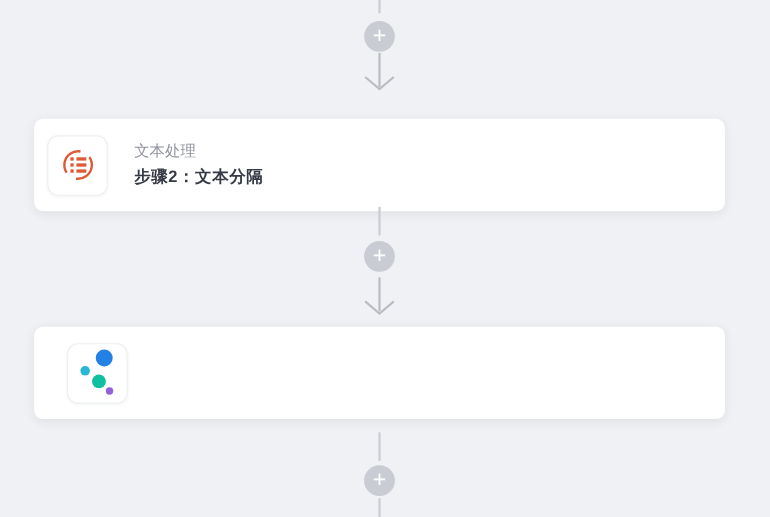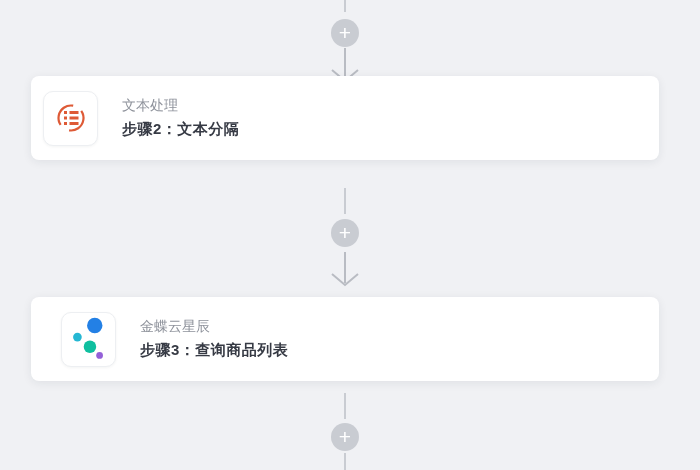--- a/index.html
+++ b/index.html
@@ -50,21 +50,21 @@
 
   <div class="v-line" style="top:0;height:12px;"></div>
   <div class="plus-btn" style="top:19px;">
     <span>+</span>
   </div>
   <svg class="arrow" style="top:48px;" viewBox="0 0 32 36">
     <line x1="16" y1="0" x2="16" y2="31" stroke="#b9bcc3" stroke-width="2"></line>
     <polyline points="3,22 16,33 29,22" fill="none" stroke="#b9bcc3" stroke-width="2"></polyline>
   </svg>
 
-  <div class="step-card" style="top:76px;padding-left:12px;">
+  <div class="step-card" style="top:108px;padding-left:12px;">
     <div class="icon-box">
       <svg width="36" height="36" viewBox="0 0 36 36">
         <g stroke="#de5a36" stroke-width="2.2" fill="none">
           <circle cx="18" cy="18" r="12.5" stroke-dasharray="29 10.3" transform="rotate(-35 18 18)"></circle>
         </g>
         <g fill="#de5a36">
           <rect x="11" y="11" width="3" height="3"></rect>
           <rect x="16.5" y="11" width="9" height="3"></rect>
           <rect x="11" y="16.5" width="3" height="3"></rect>
           <rect x="16.5" y="16.5" width="9" height="3"></rect>
@@ -90,24 +90,20 @@
 
   <div class="step-card" style="top:297px;">
     <div class="icon-box">
       <svg width="55" height="55" viewBox="0 0 55 55">
         <circle cx="34" cy="13" r="8" fill="#2380e5"></circle>
         <circle cx="16" cy="25" r="4.5" fill="#25b7d3"></circle>
         <circle cx="29" cy="35" r="6.5" fill="#0fbf9f"></circle>
         <circle cx="39" cy="44" r="3.5" fill="#9460d8"></circle>
       </svg>
     </div>
-    <div class="step-text">
-      <div class="step-app">金蝶云星辰</div>
-      <div class="step-title">步骤3：查询商品列表</div>
-    </div>
   </div>
 
   <div class="v-line" style="top:393px;height:26px;"></div>
   <div class="plus-btn" style="top:423px;">
     <span>+</span>
   </div>
   <div class="v-line" style="top:453px;height:17px;"></div>
 
 </div>
 

